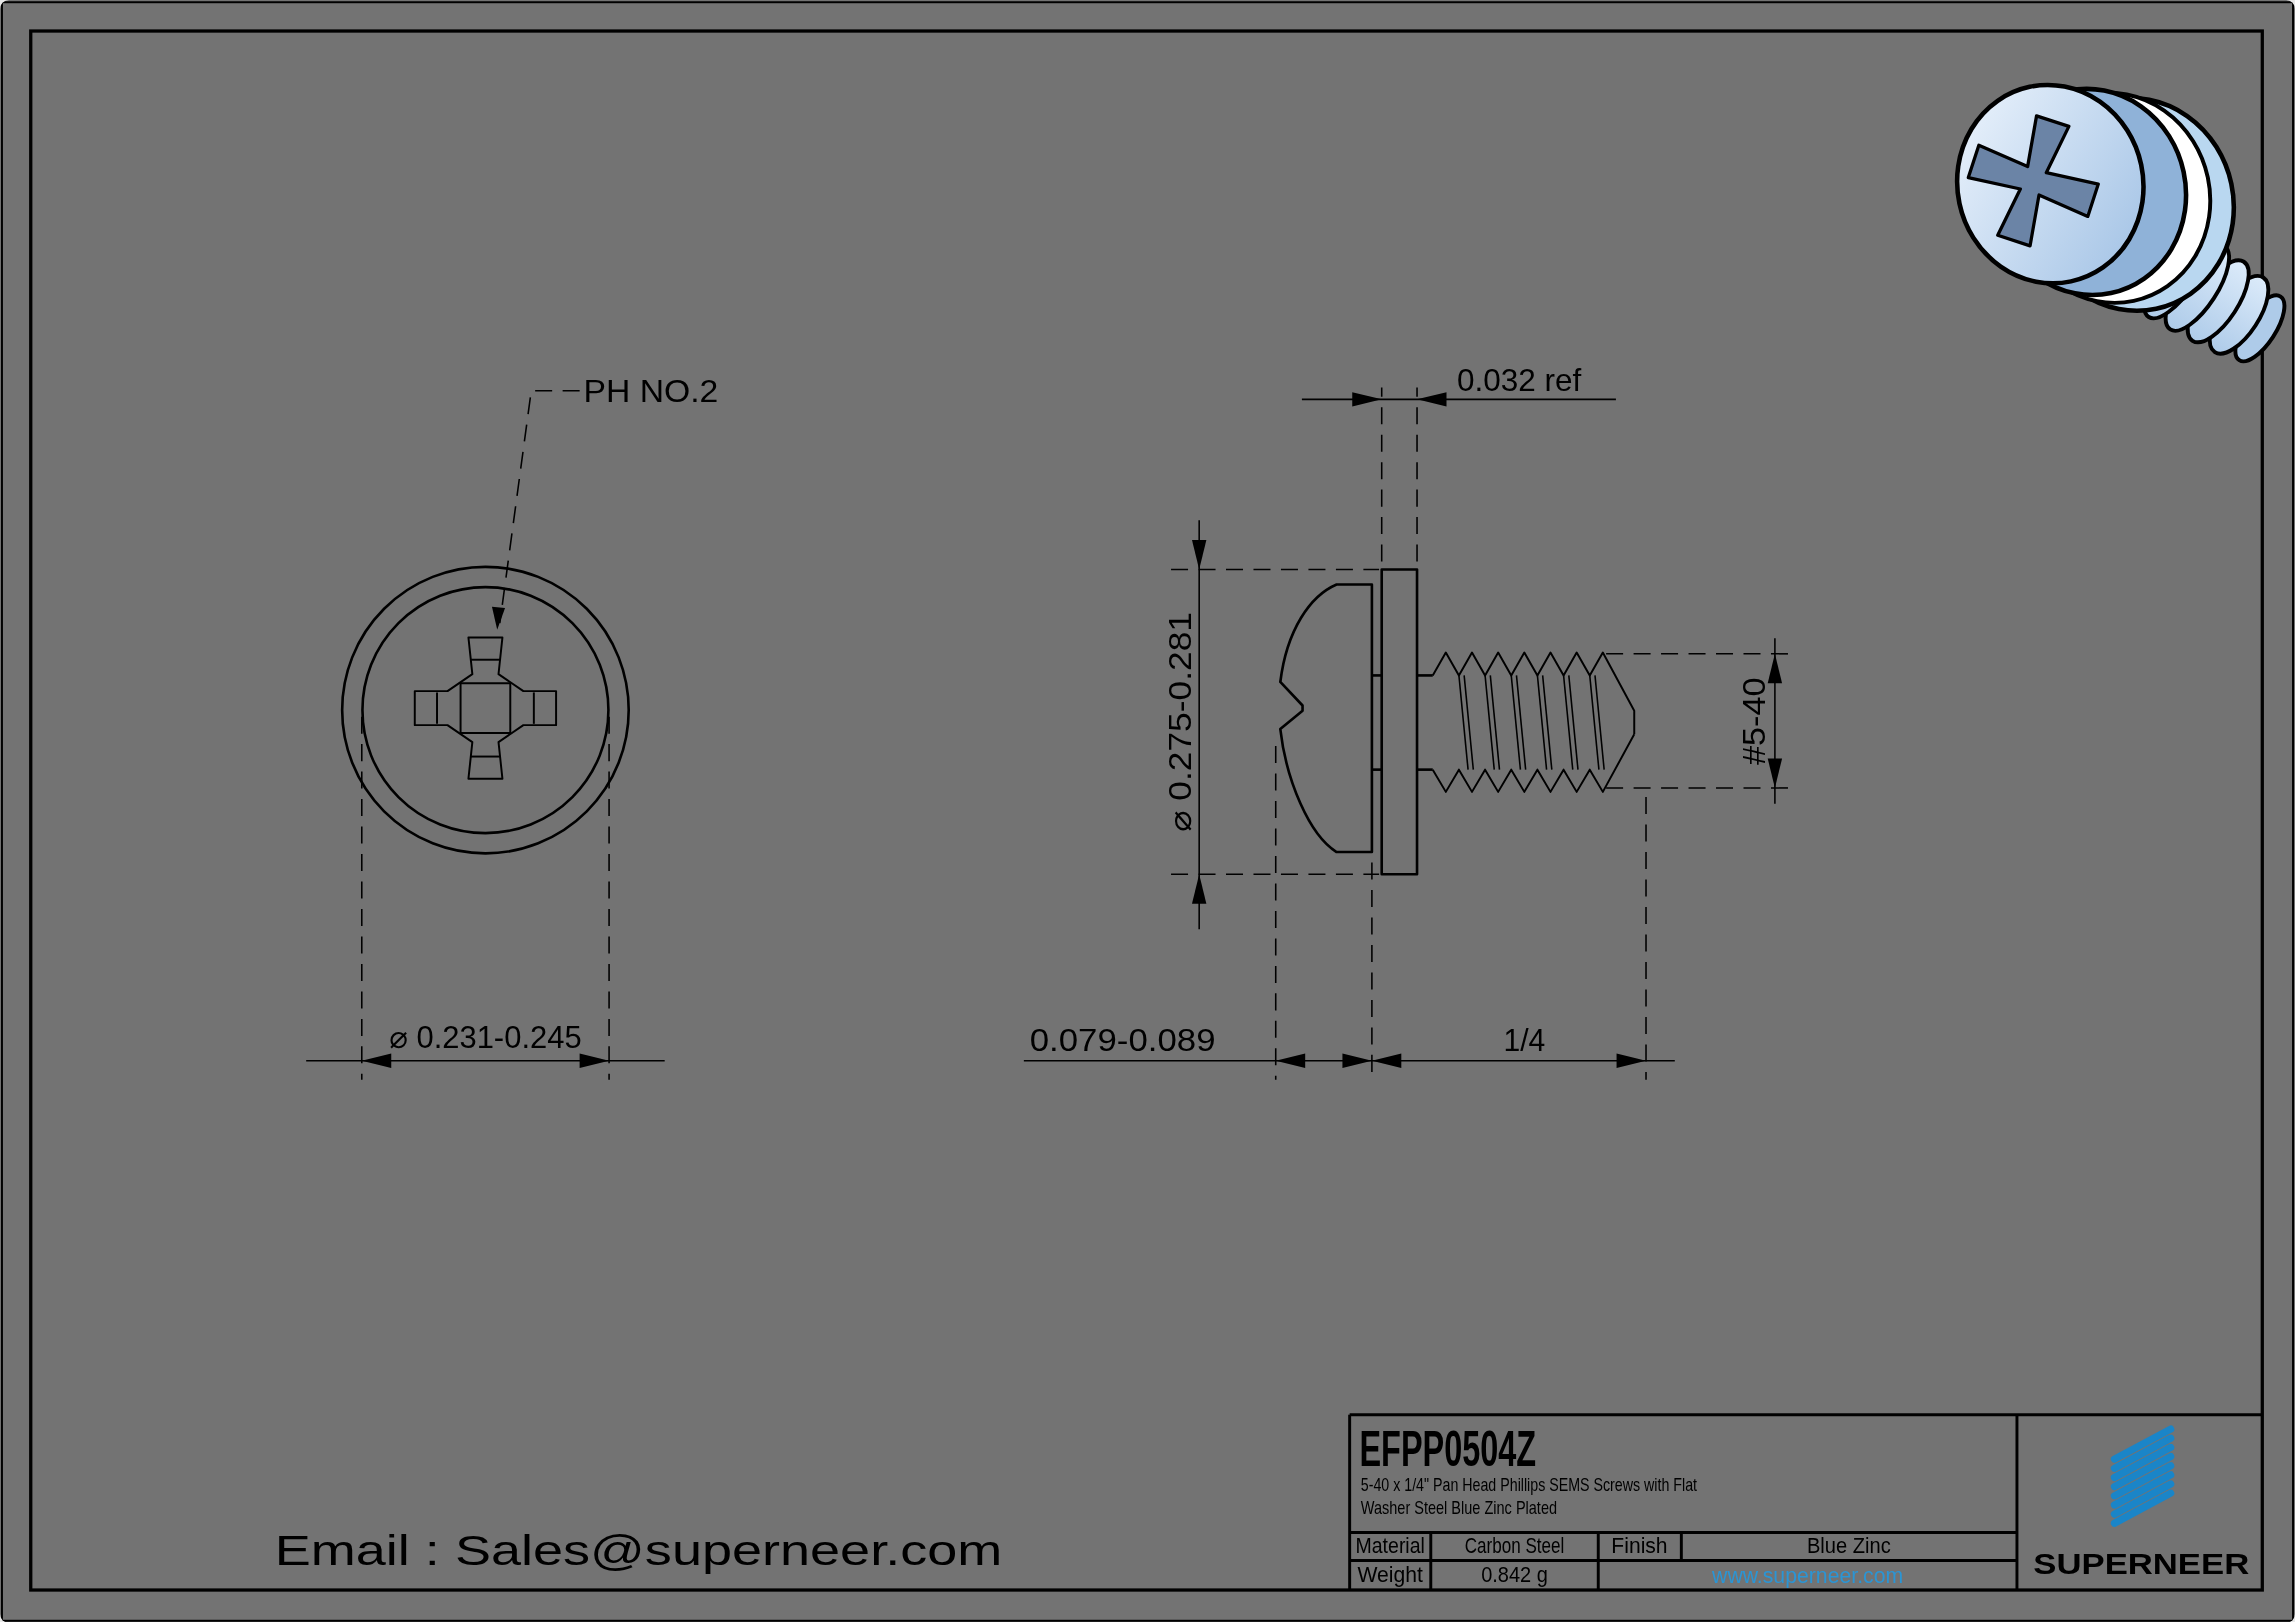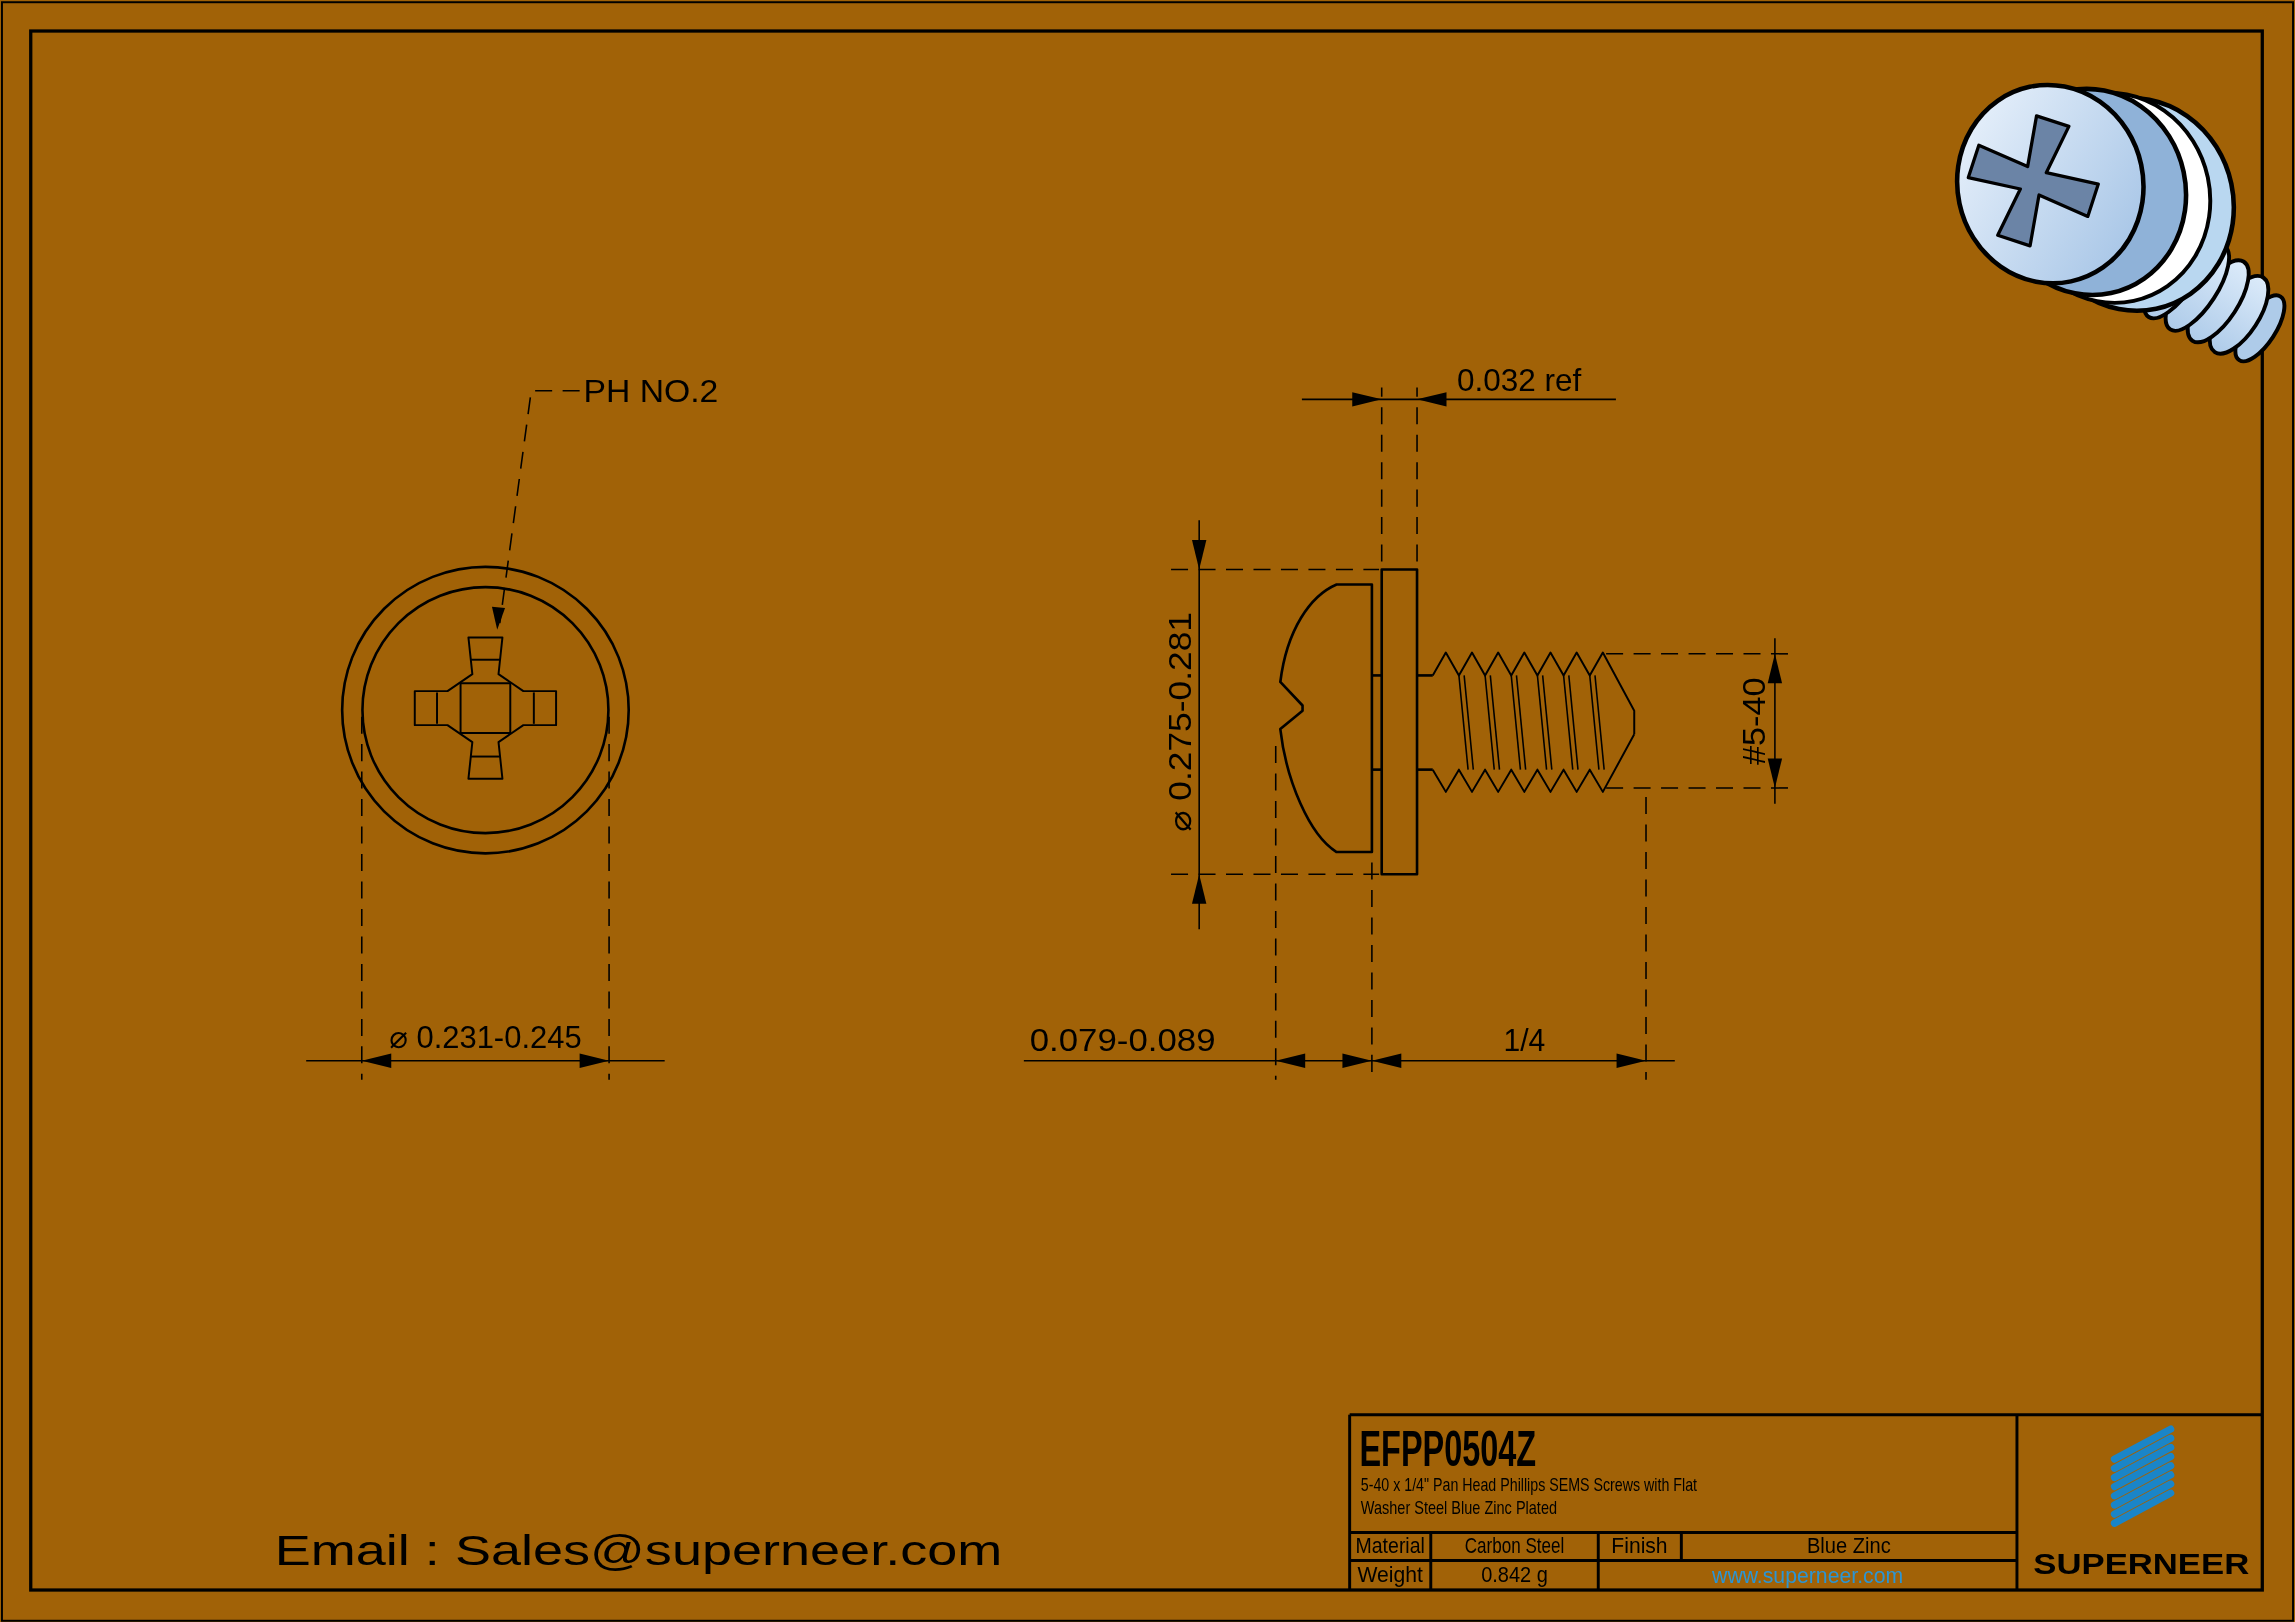--- a/index.html
+++ b/index.html
@@ -1,17 +1,17 @@
 <!DOCTYPE html>
 <html style="font-size:10.5px"><head>
 <meta charset="utf-8">
 <style>
   html,body{margin:0;padding:0;background:#e8e8e8;}
-  .page{position:relative;width:2295px;height:1623px;background:#a16207;overflow:hidden;
-        font-family:"Liberation Sans","DejaVu Sans",sans-serif;}
+  .page{position:relative;width:2295px;height:1623px;background:#737373;overflow:hidden;
+        font-family:"Liberation Sans","DejaVu Sans",sans-serif;border-radius:9px;}
   svg{display:block;}
   text{fill:#000;}
   .objline{stroke:#000;stroke-width:4;fill:none;stroke-linejoin:round;}
   .thinline{stroke:#000;stroke-width:3;fill:none;stroke-linejoin:round;}
   .dimline{stroke:#000;stroke-width:2.4;fill:none;}
   .extline{stroke:#000;stroke-width:2.4;fill:none;stroke-dasharray:26 16;}
   .arrow{fill:#000;stroke:none;}
   .dimtext{font-size:48px;}
   .link{fill:#2b95d4;}
 </style>

